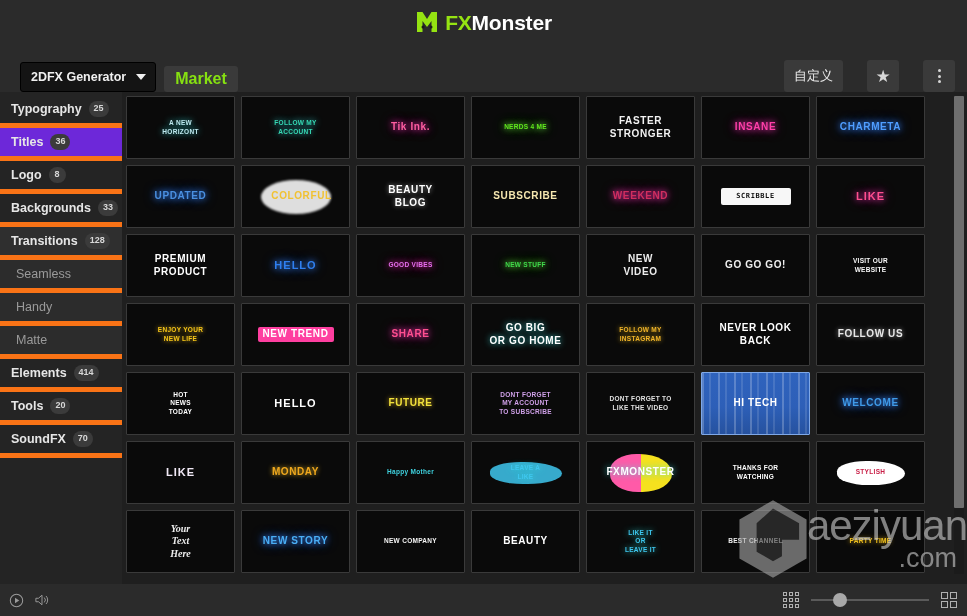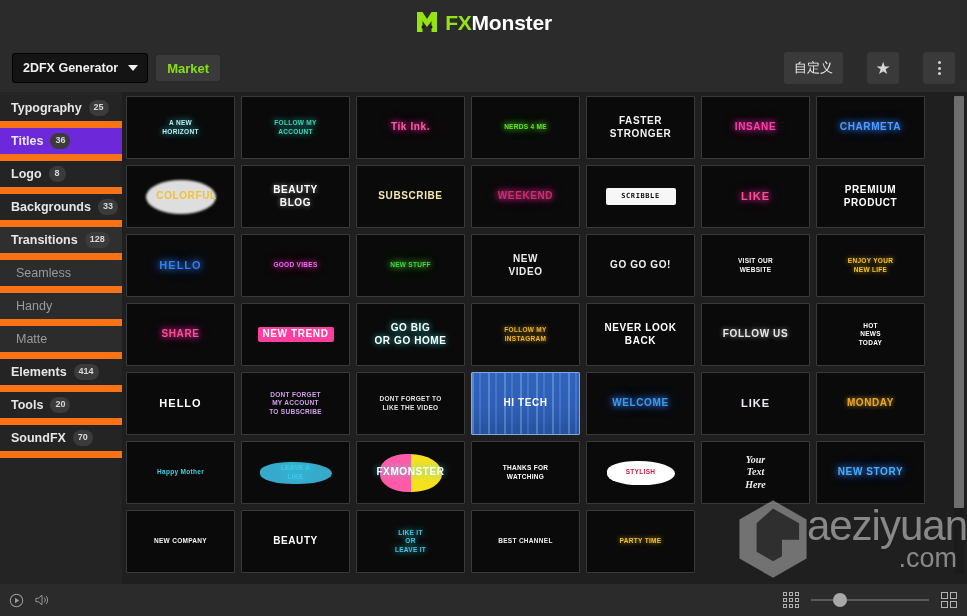--- a/index.html
+++ b/index.html
@@ -28,22 +28,22 @@
   }
   .brand-fx { color: #95e312; }
   .brand-monster { color: #ffffff; }
 
   
   .toolbar {
     position: relative;
     height: 48px;
     background: #2b2b2b;
     display: flex;
-    align-items: center;
-    padding: 0 12px 0 12px;
+    align-items: flex-end;
+    padding: 0 12px 0 20px;
   }
   .dropdown {
     background: #141414;
     border: 1px solid #000;
     border-radius: 3px;
     height: 30px;
     min-width: 120px;
     display: flex; align-items: center; gap: 10px;
     padding: 0 9px 0 10px;
     cursor: pointer;
@@ -57,21 +57,21 @@
   }
   .market-btn {
     margin-left: 8px;
     background: #3a3a3a;
     border-radius: 3px;
     height: 26px;
     padding: 0 11px;
     display: flex; align-items: center;
     cursor: pointer;
   }
-  .market-btn span { color: #86e011; font-size: 13px; font-weight: bold; }
+  .market-btn span { color: #86e011; font-size: 16px; font-weight: bold; }
   .toolbar-right {
     margin-left: auto;
     display: flex; align-items: center; gap: 24px;
   }
   .tb-btn {
     background: #3a3a3a;
     border-radius: 3px;
     height: 32px;
     min-width: 32px;
     display: flex; align-items: center; justify-content: center;
@@ -97,21 +97,21 @@
     background: #242424;
     flex-shrink: 0;
     padding-top: 3px;
     overflow: hidden;
   }
   .side-item {
     height: 33px;
     display: flex; align-items: center;
     padding-left: 11px;
     gap: 7px;
-    border-bottom: 7px solid #f97316;
+    border-bottom: 5px solid #f97316;
     cursor: pointer;
   }
   .side-item.active { background: #6d28d9; }
   .side-item.hl { background: #2f2f2f; }
   .side-label {
     color: #e6e6e6; font-size: 12.5px; font-weight: bold;
     white-space: nowrap;
   }
   .side-item.sub { padding-left: 16px; background: #2c2c2c; }
   .side-item.sub .side-label { color: #9a9a9a; font-weight: normal; font-size: 12.5px; }
@@ -363,20 +363,23 @@
           <div class="cell-txt st-mid" style="color: rgb(242, 242, 242);">FASTER
 STRONGER</div>
         </div>
         <div class="cell">
           <div class="cell-txt st-mid glow-p" style="color: rgb(255, 63, 168);">INSANE</div>
         </div>
         <div class="cell">
           <div class="cell-txt st-mid glow-b" style="color: rgb(79, 157, 255);">CHARMETA</div>
         </div>
         <div class="cell">
+          <div class="cell-txt st-mid glow-b" style="color: rgb(74, 143, 224);">UPDATED</div>
+        </div>
+        <div class="cell">
           <div class="blob" style="width: 70px; height: 34px; background: rgb(245, 245, 245); opacity: 0.9; border-radius: 50%;"></div>
           <div class="cell-txt st-mid" style="color: rgb(241, 194, 50); padding-left: 16px;">COLORFUL</div>
         </div>
         <div class="cell">
           <div class="cell-txt st-mid glow-w" style="color: rgb(255, 255, 255);">BEAUTY
 BLOG</div>
         </div>
         <div class="cell">
           <div class="cell-txt st-mid" style="color: rgb(246, 231, 176);">SUBSCRIBE</div>
         </div>
@@ -412,25 +415,25 @@
         </div>
         <div class="cell">
           <div class="cell-txt st-tiny" style="color: rgb(250, 250, 250);">VISIT OUR
 WEBSITE</div>
         </div>
         <div class="cell">
           <div class="cell-txt st-tiny glow-y" style="color: rgb(245, 197, 24);">ENJOY YOUR
 NEW LIFE</div>
         </div>
         <div class="cell">
-          <div class="cell-txt st-mid glow-p" style="color: rgb(255, 79, 143);">SHARE</div>
-        </div>
-        <div class="cell">
           <div class="chipbox" style="width: 76px; height: 15px; background: rgb(255, 63, 160);"></div>
           <div class="cell-txt st-mid" style="color: rgb(255, 255, 255);">NEW TREND</div>
+        </div>
+        <div class="cell">
+          <div class="cell-txt st-mid glow-p" style="color: rgb(255, 79, 143);">SHARE</div>
         </div>
         <div class="cell">
           <div class="cell-txt st-mid glow-c" style="color: rgb(255, 255, 255);">GO BIG
 OR GO HOME</div>
         </div>
         <div class="cell">
           <div class="cell-txt st-tiny glow-y" style="color: rgb(240, 180, 41);">FOLLOW MY
 INSTAGRAM</div>
         </div>
         <div class="cell">
@@ -440,20 +443,23 @@
         <div class="cell">
           <div class="cell-txt st-mid glow-w" style="color: rgb(232, 232, 232);">FOLLOW US</div>
         </div>
         <div class="cell">
           <div class="cell-txt st-tiny" style="color: rgb(255, 255, 255);">HOT
 NEWS
 TODAY</div>
         </div>
         <div class="cell">
           <div class="cell-txt st-big" style="color: rgb(255, 255, 255);">HELLO</div>
+        </div>
+        <div class="cell">
+          <div class="cell-txt st-mid glow-y" style="color: rgb(242, 226, 60);">FUTURE</div>
         </div>
         <div class="cell">
           <div class="cell-txt st-tiny" style="color: rgb(207, 160, 232);">DONT FORGET
 MY ACCOUNT
 TO SUBSCRIBE</div>
         </div>
         <div class="cell">
           <div class="cell-txt st-tiny" style="color: rgb(226, 226, 226);">DONT FORGET TO
 LIKE THE VIDEO</div>
         </div>

